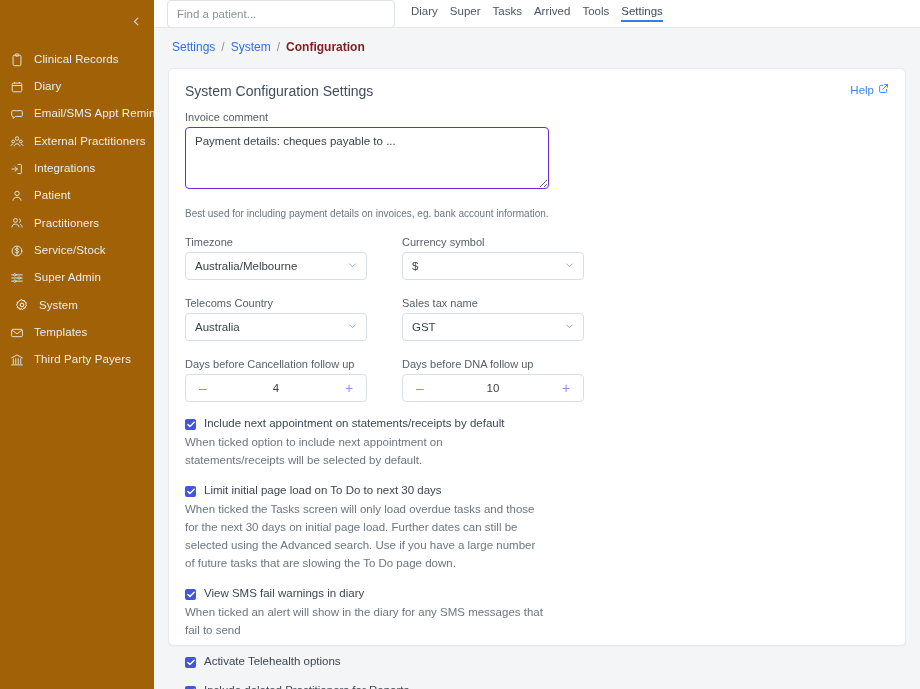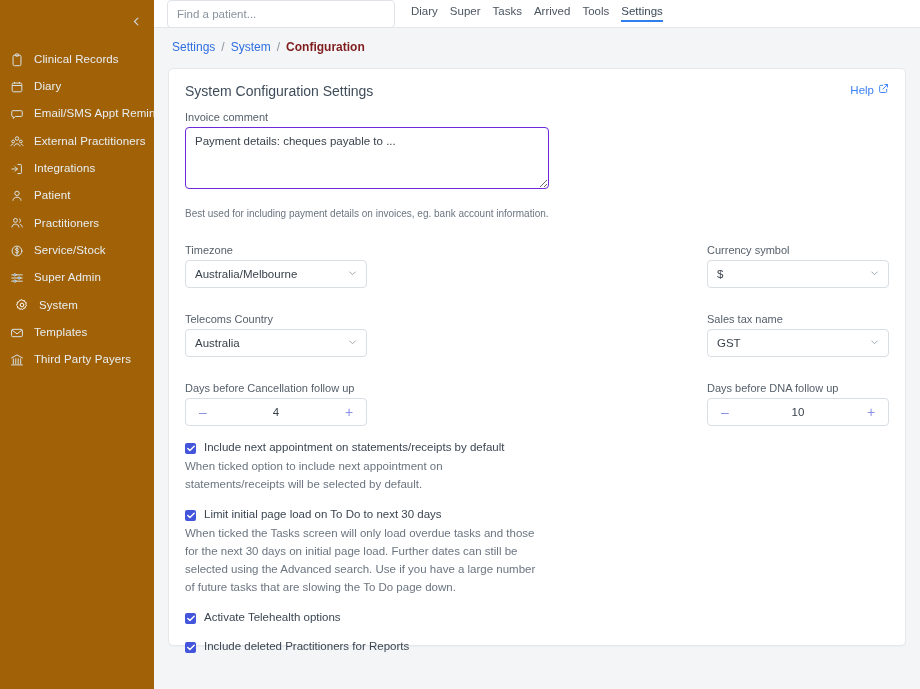--- a/index.html
+++ b/index.html
@@ -118,21 +118,21 @@
     width: 364px; height: 62px;
     border: 1px solid #6d28d9; border-radius: 4px;
     padding: 7px 9px;
     font-family: "Liberation Sans", sans-serif;
     font-size: 11.5px; color: #39424c;
     resize: vertical;
     outline: none;
     display: block;
   }
 
-  .row2 { display: flex; gap: 35px; margin-top: 25px; justify-content: space-between; }
+  .row2 { display: flex; gap: 35px; margin-top: 17px; }
   .col { width: 182px; }
 
   .select-box {
     position: relative; width: 182px; height: 28px;
     border: 1px solid #d9dee3; border-radius: 4px;
     background: #fff;
     display: flex; align-items: center;
     padding: 0 9px;
     font-size: 11.5px; color: #39424c;
     cursor: pointer;
@@ -467,20 +467,31 @@
               <span class="cbox">
                 <svg width="8" height="7" viewBox="0 0 10 8" fill="none" stroke="#fff" stroke-width="1.8" stroke-linecap="round" stroke-linejoin="round">
                     <polyline points="1,4 3.6,6.4 9,1.2"></polyline>
                   </svg>
               </span>
               <span class="check-label">Limit initial page load on To Do to next 30 days</span>
             </div>
             <div class="check-desc">When ticked the Tasks screen will only load overdue tasks and those for the next 30 days on initial page load. Further dates can still be selected using the Advanced search. Use if you have a large number of future tasks that are slowing the To Do page down.</div>
           </div>
 
+          <div class="check-block">
+            <div class="check-row">
+              <span class="cbox">
+                <svg width="8" height="7" viewBox="0 0 10 8" fill="none" stroke="#fff" stroke-width="1.8" stroke-linecap="round" stroke-linejoin="round">
+                    <polyline points="1,4 3.6,6.4 9,1.2"></polyline>
+                  </svg>
+              </span>
+              <span class="check-label">View SMS fail warnings in diary</span>
+            </div>
+            <div class="check-desc">When ticked an alert will show in the diary for any SMS messages that fail to send</div>
+          </div>
 
           <div class="check-block">
             <div class="check-row">
               <span class="cbox">
                 <svg width="8" height="7" viewBox="0 0 10 8" fill="none" stroke="#fff" stroke-width="1.8" stroke-linecap="round" stroke-linejoin="round">
                     <polyline points="1,4 3.6,6.4 9,1.2"></polyline>
                   </svg>
               </span>
               <span class="check-label">Activate Telehealth options</span>
             </div>

